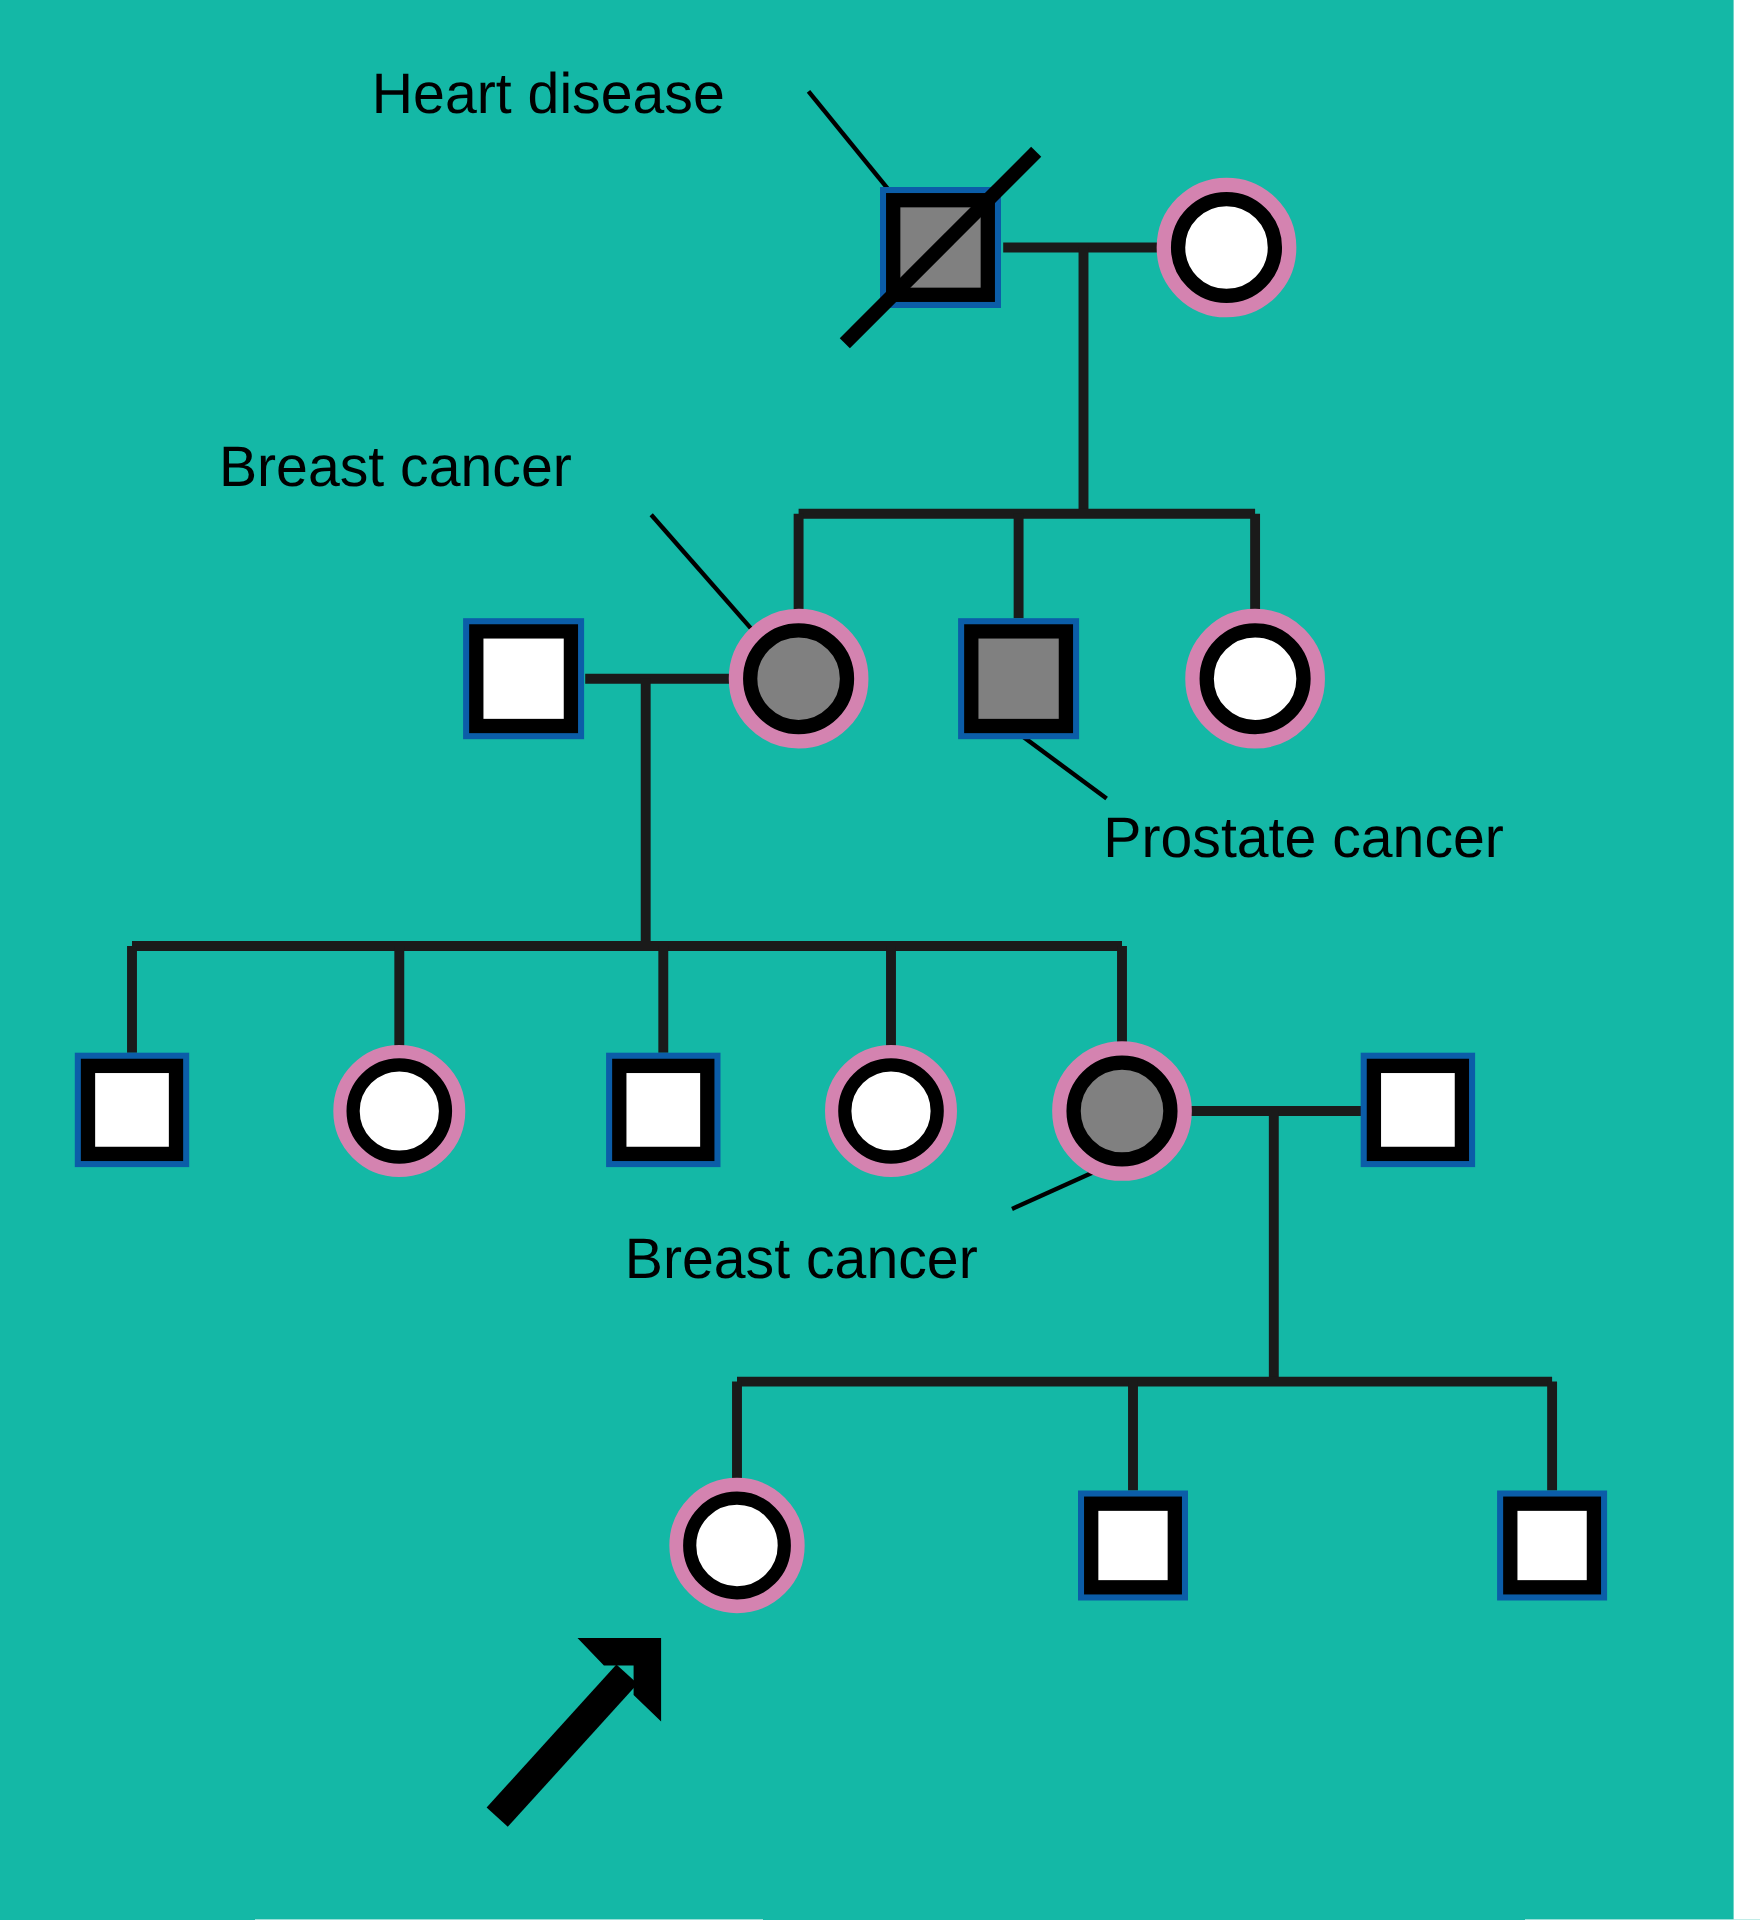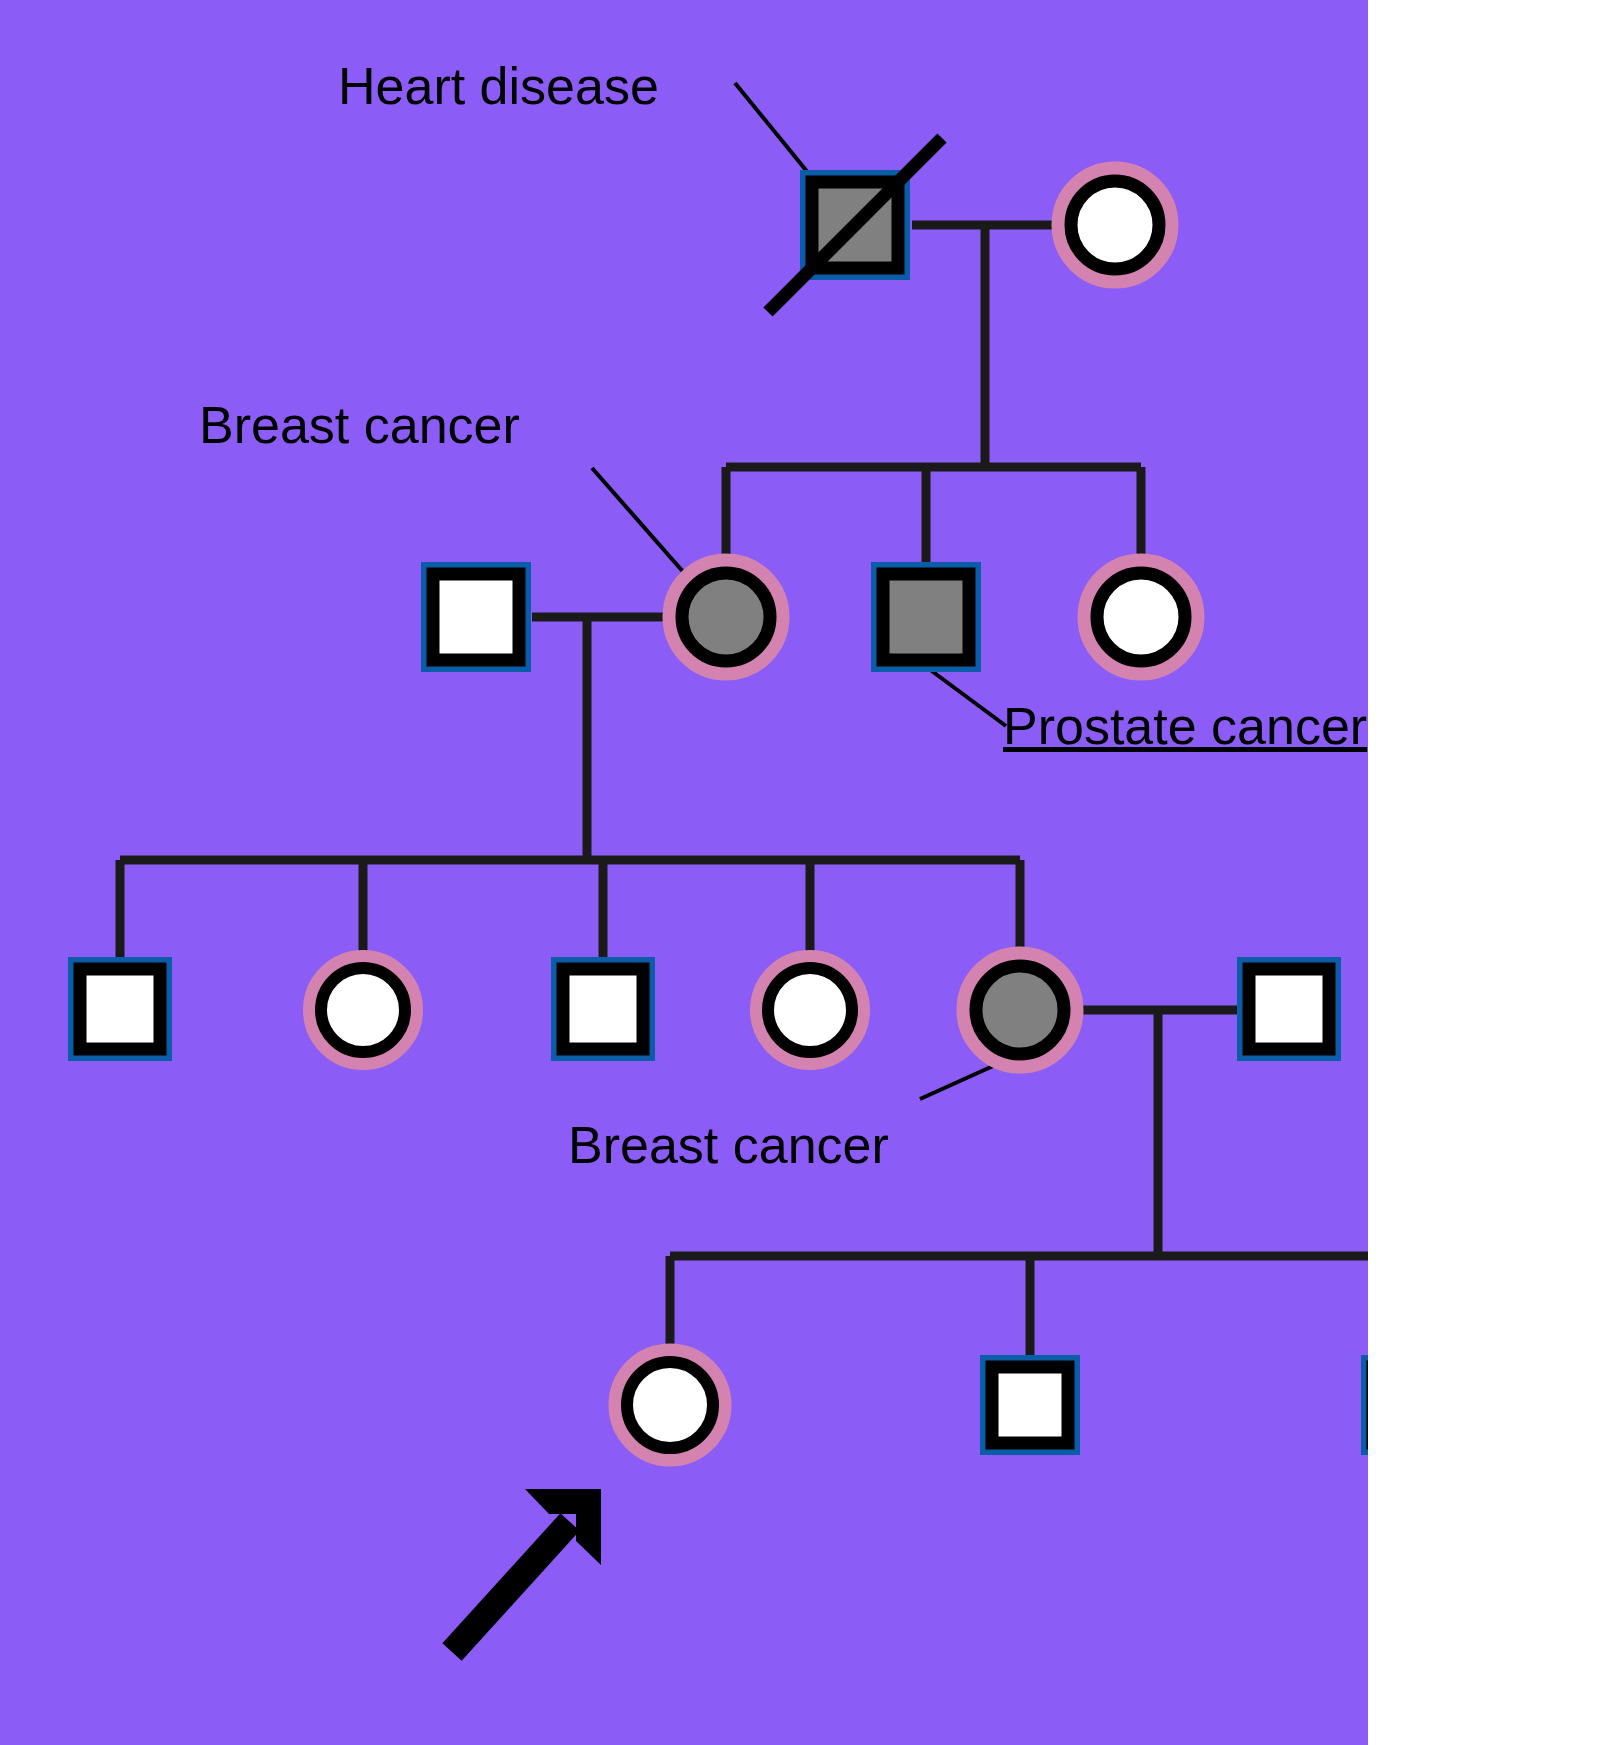--- a/index.html
+++ b/index.html
@@ -1,18 +1,18 @@
 <!DOCTYPE html>
 <html><head>
 <meta charset="utf-8">
 <title>Pedigree</title>
 <style>
   html,body{margin:0;padding:0;background:#ffffff;}
   body{font-family:"Liberation Sans", sans-serif;}
-  #stage{position:relative;width:1368px;height:1745px;background:#8b5cf6;overflow:hidden;}
+  #stage{position:relative;width:1576px;height:1745px;background:#14b8a6;overflow:hidden;}
   #stage svg{position:absolute;left:0;top:0;width:1600px;height:1745px;display:block;}
   .lbl{position:absolute;color:#000;font-family:"Liberation Sans", sans-serif;white-space:nowrap;line-height:1;}
 </style>
 </head>
 <body>
 
 <div id="stage">
 
   <svg id="pedigree-svg" viewBox="0 0 1600 1745" aria-hidden="true">
 
@@ -126,17 +126,17 @@
     <g>
       <line x1="452" y1="1652" x2="570" y2="1522" stroke="#000000" stroke-width="26" stroke-linecap="butt"></line>
       <polygon points="601,1489 601,1565 576,1541 576,1514 549,1514 525,1489" fill="#000000"></polygon>
     </g>
   </svg>
 
   <div class="lbl" style="left:338px; top:60px; font-size:52px;">Heart disease</div>
 
   <div class="lbl" style="left:199px; top:399px; font-size:52px;">Breast cancer</div>
 
-  <div class="lbl" style="left:1003px; top:700px; font-size:52px;text-decoration:underline;">Prostate cancer</div>
+  <div class="lbl" style="left:1003px; top:736px; font-size:52px;">Prostate cancer</div>
 
   <div class="lbl" style="left:568px; top:1119px; font-size:52px;">Breast cancer</div>
 
 </div>
 
 </body></html>

